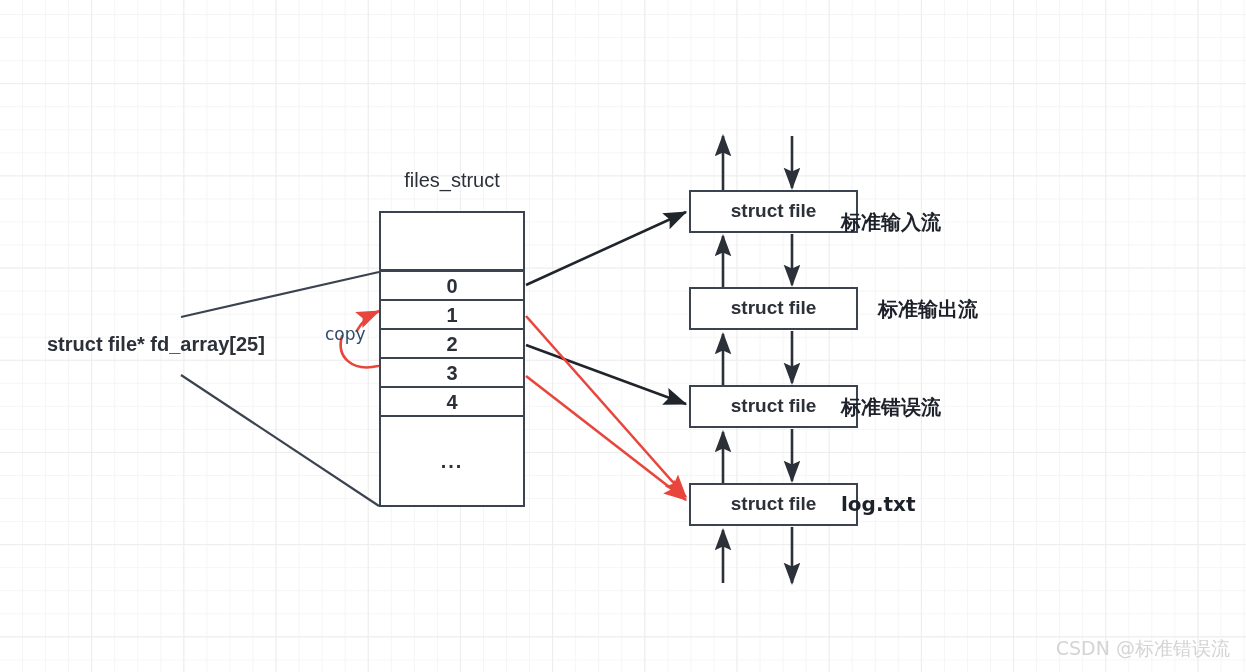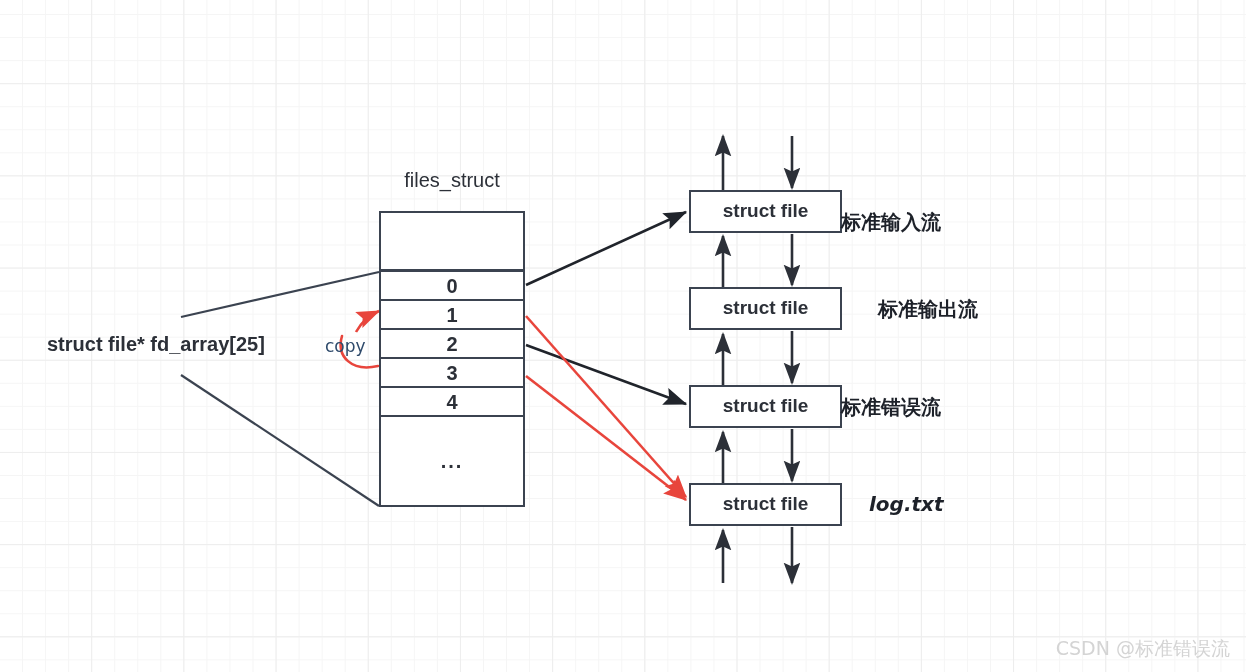--- a/index.html
+++ b/index.html
@@ -78,30 +78,30 @@
     left: 47px;
     top: 333px;
     font-size: 20px;
     font-weight: bold;
     color: #2c3038;
     white-space: nowrap;
   }
   .copy-label {
     position: absolute;
     left: 325px;
-    top: 336px;
+    top: 324px;
     font-size: 17px;
     color: #2e4a6b;
     font-family: "DejaVu Sans", sans-serif;
   }
 
   
   .sfile {
     position: absolute;
-    width: 153px;
+    width: 169px;
     height: 43px;
     border: 2.5px solid #3b4350;
     box-sizing: border-box;
     background: #ffffff;
     text-align: center;
     line-height: 38px;
     font-size: 19px;
     font-weight: bold;
     color: #2c3038;
   }
@@ -193,17 +193,17 @@
   <div class="sfile" style="left:689px; top:190px;">struct file</div>
   <div class="sfile-label" style="left:841px; top:199px;margin-top:10px;">标准输入流</div>
 
   <div class="sfile" style="left:689px; top:287px;">struct file</div>
   <div class="sfile-label" style="left:878px; top:296px;">标准输出流</div>
 
   <div class="sfile" style="left:689px; top:385px;">struct file</div>
   <div class="sfile-label" style="left:841px; top:394px;text-align:center;">标准错误流</div>
 
   <div class="sfile" style="left:689px; top:483px;">struct file</div>
-  <div class="sfile-label" style="left:869px; top:492px;font-style:italic;">log.txt</div>
+  <div class="sfile-label" style="left:841px; top:492px;">log.txt</div>
 
   <div class="watermark">CSDN @标准错误流</div>
 
 </div>
 
 </body></html>

